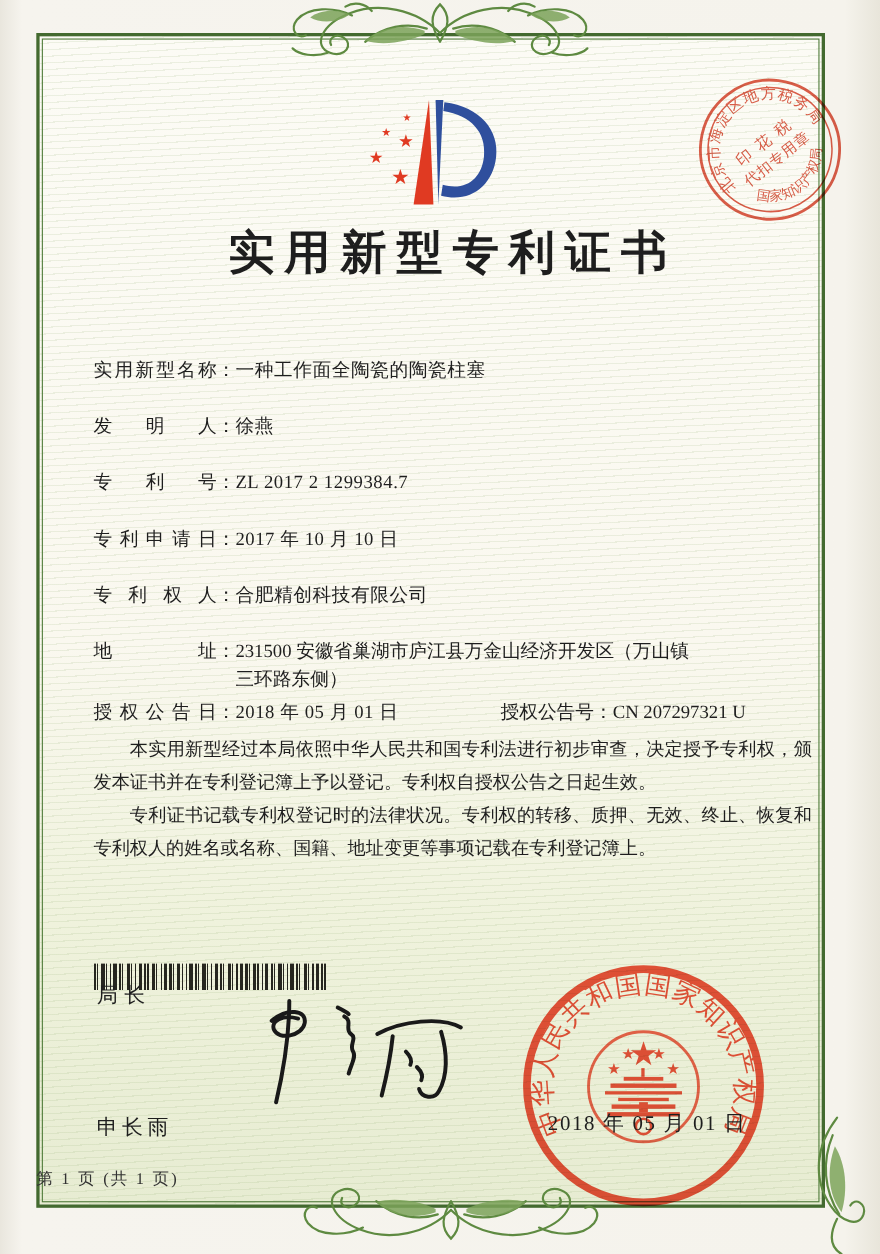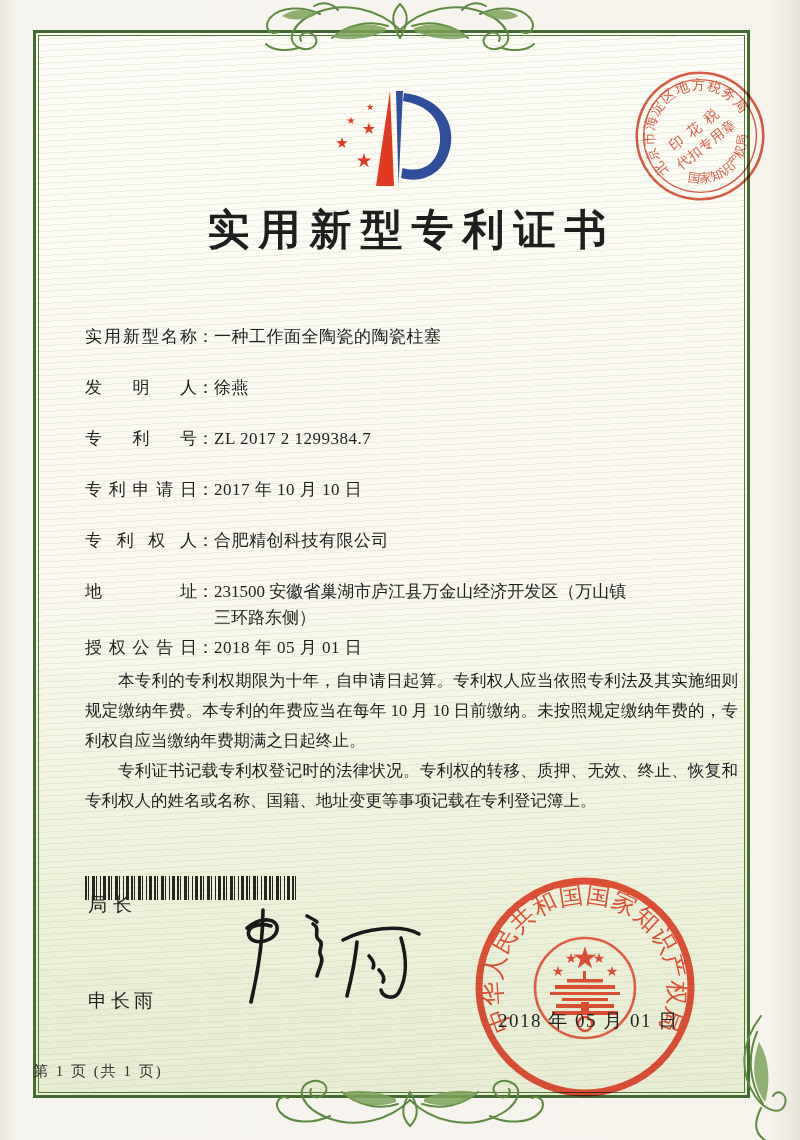--- a/index.html
+++ b/index.html
@@ -37,21 +37,21 @@
   .bodytext{left:85px;top:666px;width:653px;font-size:16.5px;line-height:30px;text-align:justify;}
   .bodytext p{margin:0;text-indent:2em;}
   
   .barcode{left:85px;top:876px;width:212px;height:24px;
     background:repeating-linear-gradient(90deg,
       #26261f 0 2px,transparent 2px 3px,#26261f 3px 4px,transparent 4px 7px,
       #26261f 7px 10px,transparent 10px 11px,#26261f 11px 12px,transparent 12px 15px,
       #26261f 15px 16px,transparent 16px 18px,#26261f 18px 21px,transparent 21px 23px);}
   
   .sig-title{left:88px;top:892px;font-size:19px;letter-spacing:6px;}
-  .sig-name{left:88px;top:988px;font-size:19px;letter-spacing:4px;}
+  .sig-name{left:88px;top:1012px;font-size:19px;letter-spacing:4px;}
   .sig-script{left:205px;top:906px;width:230px;height:108px;}
   
   .stamp-tax{left:616px;top:52px;width:168px;height:168px;mix-blend-mode:multiply;opacity:.92;}
   .seal-cnipa{left:470px;top:872px;width:230px;height:230px;mix-blend-mode:multiply;opacity:.95;}
   .seal-date{left:498px;top:1008px;font-size:19px;letter-spacing:1.5px;z-index:1;}
   
   .footer{left:33px;top:1062px;width:717px;font-size:15px;letter-spacing:2px;color:#333;}
   
   .flourish-top{left:228px;top:-2px;width:344px;height:64px;}
   .flourish-bottom{left:238px;top:1068px;width:344px;height:64px;transform:scaleY(-1);}
@@ -169,25 +169,26 @@
       <span class="flabel">专利申请日</span><span class="fcolon">：</span><span class="fvalue">2017 年 10 月 10 日</span>
     </div>
     <div class="frow">
       <span class="flabel">专利权人</span><span class="fcolon">：</span><span class="fvalue">合肥精创科技有限公司</span>
     </div>
     <div class="frow frow-addr">
       <span class="flabel">地址</span><span class="fcolon">：</span><span class="addr-val"><span>231500 安徽省巢湖市庐江县万金山经济开发区（万山镇</span><br><span>三环路东侧）</span></span>
     </div>
     <div class="frow frow-grant">
       <span><span class="flabel">授权公告日</span><span class="fcolon">：</span><span class="fvalue">2018 年 05 月 01 日</span></span>
+      <span class="grant-right"><span>授权公告号</span><span>：</span><span>CN 207297321 U</span></span>
     </div>
   </div>
 
   <div class="abs bodytext">
-    <p>本专利的专利权期限为十年，自申请日起算。专利权人应当依照专利法及其实施细则规定缴纳年费。本专利的年费应当在每年 10 月 10 日前缴纳。未按照规定缴纳年费的，专利权自应当缴纳年费期满之日起终止。</p>
+    <p>本实用新型经过本局依照中华人民共和国专利法进行初步审查，决定授予专利权，颁发本证书并在专利登记簿上予以登记。专利权自授权公告之日起生效。</p>
     <p>专利证书记载专利权登记时的法律状况。专利权的转移、质押、无效、终止、恢复和专利权人的姓名或名称、国籍、地址变更等事项记载在专利登记簿上。</p>
   </div>
 
   <div class="abs barcode"></div>
 
   <div class="abs sig-title">局长</div>
   <div class="abs sig-name">申长雨</div>
   <svg class="abs sig-script" viewBox="0 0 230 108">
     <g fill="none" stroke="#191919" stroke-width="3.6" stroke-linecap="round">
       <path d="M42,22 C56,10 74,12 72,24 C70,36 48,40 44,30 C41,22 52,16 66,20"></path>

